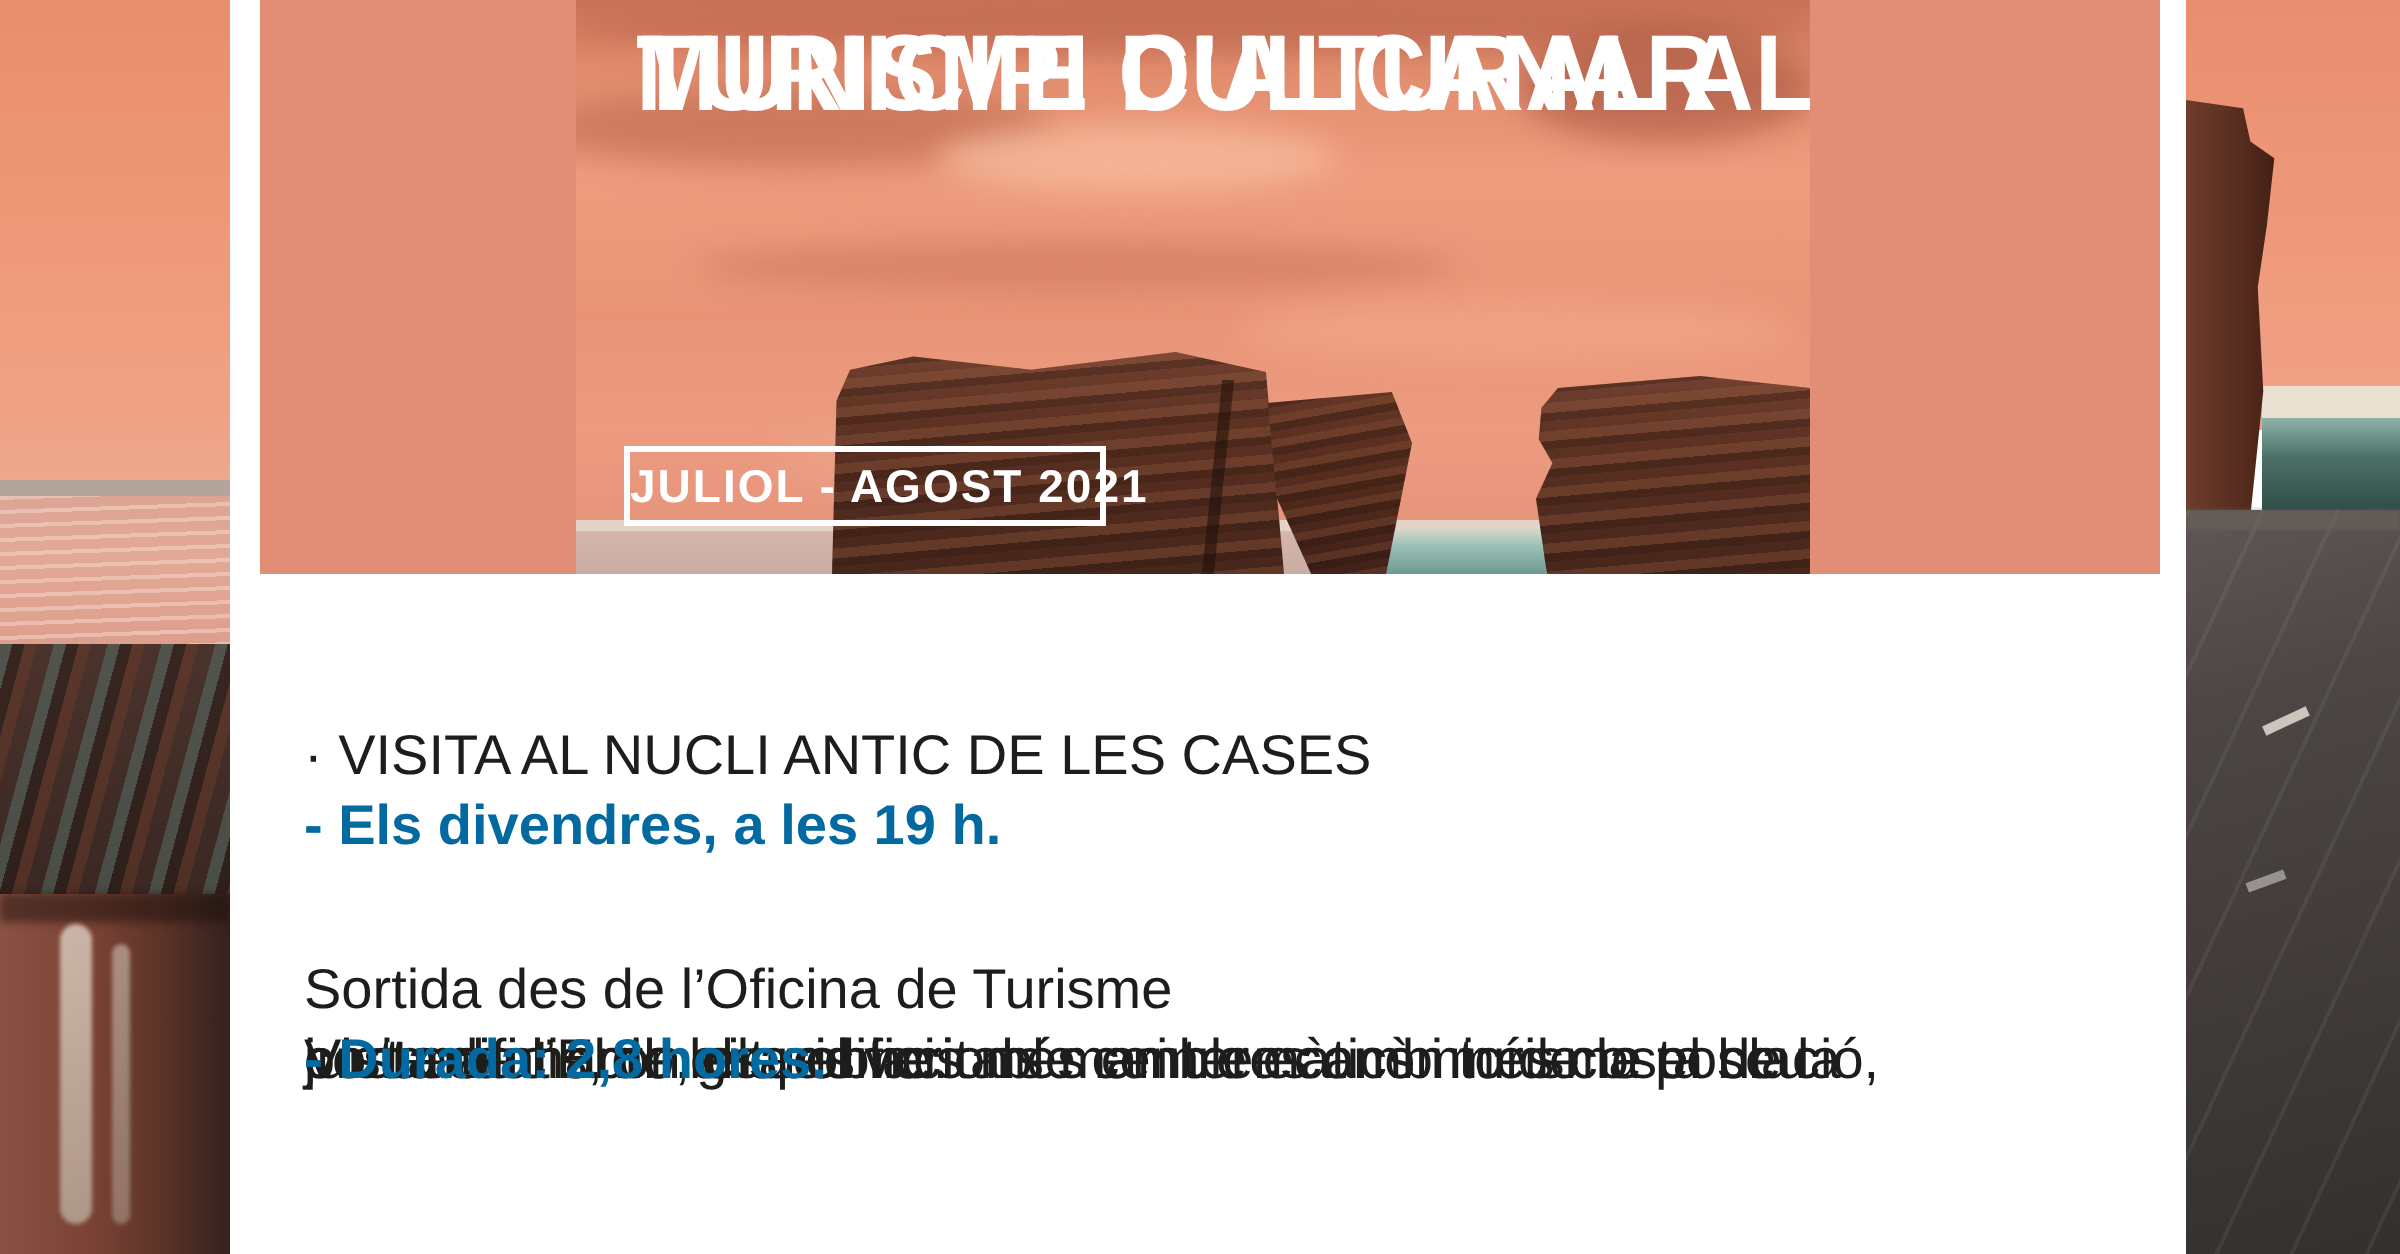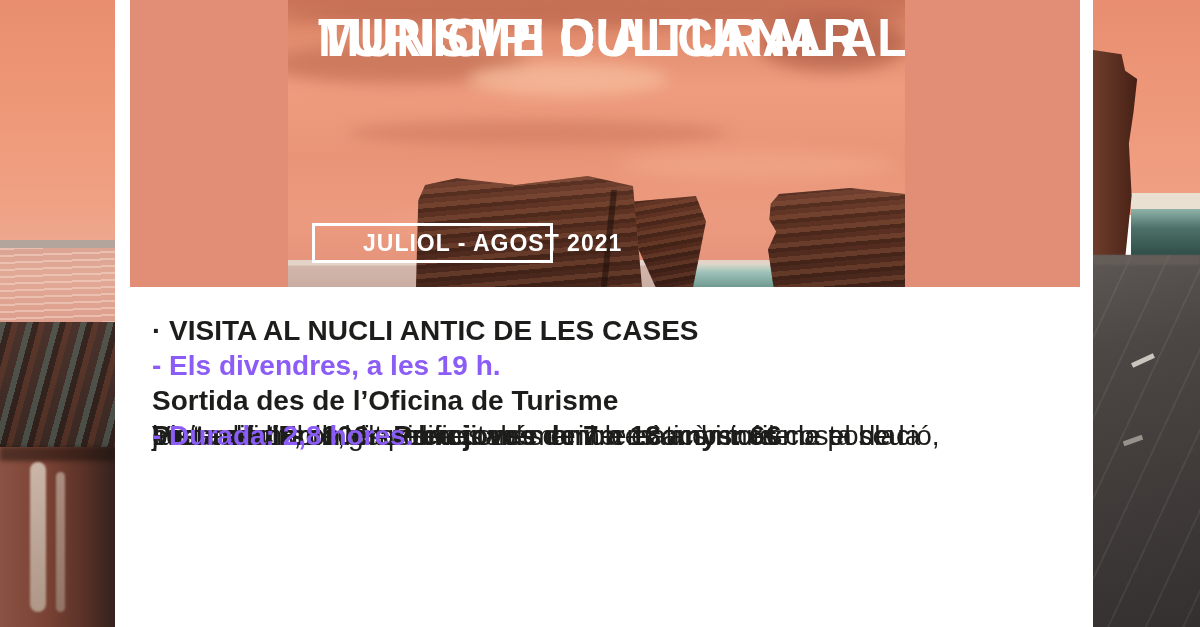--- a/index.html
+++ b/index.html
@@ -81,27 +81,27 @@
          background:repeating-linear-gradient(170deg,rgba(150,95,65,.25) 0 4px,rgba(35,18,10,.3) 4px 8px,rgba(0,0,0,0) 8px 12px),
                     linear-gradient(180deg,#653626 0%,#522a1c 55%,#41211a 100%);}
   .rock-c{left:480px;top:188px;width:137px;height:99px;
          clip-path:polygon(2% 16%,8% 6%,60% 0%,100% 6%,100% 100%,4% 100%,0% 62%,6% 44%,1% 32%);}
 
   .poster-title{left:30px;top:6px;width:640px;color:#ffffff;font-weight:bold;
          font-size:54px;line-height:62px;letter-spacing:.5px;
          transform:scaleX(.92);transform-origin:left top;white-space:nowrap;}
   .date-badge{left:24px;top:223px;width:241px;height:40px;border:3px solid #ffffff;
          color:#ffffff;font-weight:bold;font-size:23px;line-height:34px;letter-spacing:1px;
-         text-align:center;white-space:nowrap;padding-left:48px;}
+         text-align:center;white-space:nowrap;}
 
   
   .content{left:37px;top:313px;width:930px;color:#1d1d1b;font-size:28px;line-height:35px;}
   .content .line{position:static;display:block;white-space:nowrap;}
-  .bold{font-weight:bold;}
-  .red{color:#8b5cf6;font-weight:bold;}
+  .bold{font-weight:normal;margin-top:47px;}
+  .red{color:#0369a1;font-weight:bold;}
 </style>
 </head>
 <body>
 
 <div class="stage">
 
   <div class="bg-left">
     <div class="l-sky"></div>
     <div class="l-horizon"></div>
     <div class="l-sea"></div>
@@ -169,17 +169,16 @@
         <span>costa de l’Ebre, els edificis més emblemàtics i turisme el seu</span>
       </div>
       <div class="line">
         <span>port edificis, on gira el veritable centre econòmic de la població,</span>
       </div>
       <div class="line">
         <span>juntament amb el turisme. </span>
           <span class="red">- Durada: 2,8 hores.</span>
       </div>
 
-      <div class="line bold">Preu adults: 10€ - Preu joves de 7 a 18 anys: 6€</div>
     </div>
 
   </div>
 </div>
 
 </body></html>

